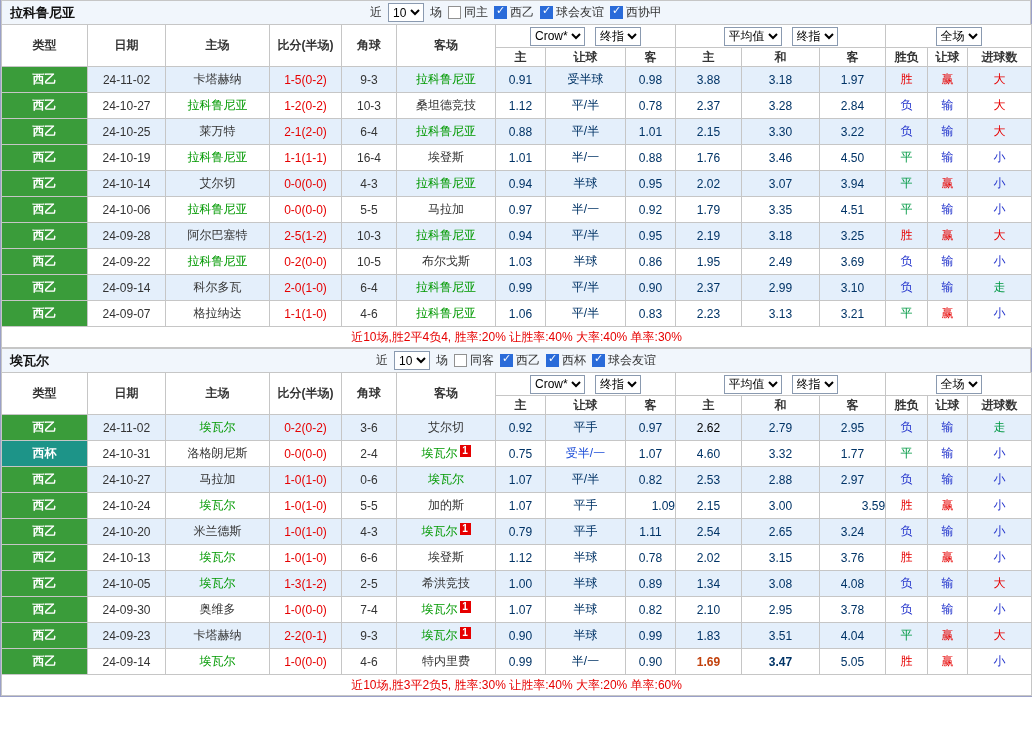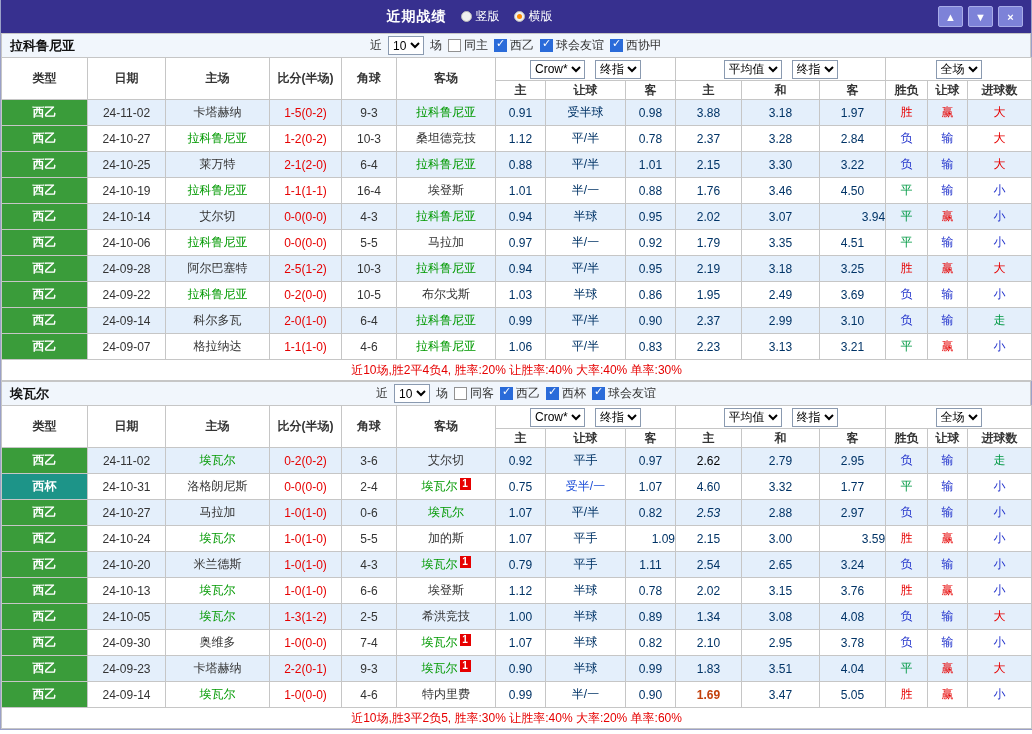--- a/index.html
+++ b/index.html
@@ -32,38 +32,20 @@
   tbody tr:nth-child(odd){background:var(--row-alt,#e4effb);}
   tbody tr:nth-child(even){background:#fff;}
   td.league{color:#fff;font-weight:bold;}
   .badge{display:inline-block;min-width:11px;height:12px;line-height:12px;background:#e60000;color:#fff;font-size:10px;font-weight:bold;margin-left:2px;vertical-align:3px;padding:0 1px;}
   td.summary{height:21px;background:#fff;font-size:12px;}
 </style>
 </head>
 <body>
 
 <div class="page">
-  <div class="titlebar">
-    <div class="tb-center">
-      <span class="title">近期战绩</span>
-      <label class="radio">
-        <span class="radio-dot"></span>
-        <span>竖版</span>
-      </label>
-      <label class="radio">
-        <span class="radio-dot selected"></span>
-        <span>横版</span>
-      </label>
-    </div>
-    <div class="win-buttons">
-      <div class="win-btn">▲</div>
-      <div class="win-btn">▼</div>
-      <div class="win-btn">×</div>
-    </div>
-  </div>
   <div id="sections">
       <div class="section">
         <div class="band">
           <span class="team-name">拉科鲁尼亚</span>
           <div class="filter">
             <span>近</span>
             <select><option>10</option></select>
             <span>场</span>
             <label class="cb-label">
               <span class="cb"></span>
@@ -199,21 +181,21 @@
               <td>24-10-14</td>
               <td><span>艾尔切</span></td>
               <td style="color: rgb(230, 0, 0);">0-0(0-0)</td>
               <td>4-3</td>
               <td><span style="color: rgb(0, 153, 0);">拉科鲁尼亚</span></td>
               <td style="color: rgb(0, 51, 102);">0.94</td>
               <td style="color: rgb(0, 51, 102);">半球</td>
               <td style="color: rgb(0, 51, 102);">0.95</td>
               <td style="color: rgb(0, 51, 102);">2.02</td>
               <td style="color: rgb(0, 51, 102);">3.07</td>
-              <td style="color: rgb(0, 51, 102); text-align: right;">3.94</td>
+              <td style="color: rgb(0, 51, 102);">3.94</td>
               <td style="color: rgb(0, 153, 68);">平</td>
               <td style="color: rgb(230, 0, 0);">赢</td>
               <td style="color: rgb(34, 51, 204);">小</td>
             </tr>
             <tr>
               <td class="league" style="background: rgb(58, 156, 58);">西乙</td>
               <td>24-10-06</td>
               <td><span style="color: rgb(0, 153, 0);">拉科鲁尼亚</span></td>
               <td style="color: rgb(230, 0, 0);">0-0(0-0)</td>
               <td>5-5</td>
@@ -409,21 +391,21 @@
             <tr>
               <td class="league" style="background: rgb(58, 156, 58);">西乙</td>
               <td>24-10-27</td>
               <td><span>马拉加</span></td>
               <td style="color: rgb(230, 0, 0);">1-0(1-0)</td>
               <td>0-6</td>
               <td><span style="color: rgb(0, 153, 0);">埃瓦尔</span></td>
               <td style="color: rgb(0, 51, 102);">1.07</td>
               <td style="color: rgb(0, 51, 102);">平/半</td>
               <td style="color: rgb(0, 51, 102);">0.82</td>
-              <td style="color: rgb(0, 51, 102); font-style: italic;">2.53</td>
+              <td style="color: rgb(0, 51, 102);">2.53</td>
               <td style="color: rgb(0, 51, 102);">2.88</td>
               <td style="color: rgb(0, 51, 102);">2.97</td>
               <td style="color: rgb(34, 51, 204);">负</td>
               <td style="color: rgb(34, 51, 204);">输</td>
               <td style="color: rgb(34, 51, 204);">小</td>
             </tr>
             <tr>
               <td class="league" style="background: rgb(58, 156, 58);">西乙</td>
               <td>24-10-24</td>
               <td><span style="color: rgb(0, 153, 0);">埃瓦尔</span></td>
@@ -529,21 +511,21 @@
               <td class="league" style="background: rgb(58, 156, 58);">西乙</td>
               <td>24-09-14</td>
               <td><span style="color: rgb(0, 153, 0);">埃瓦尔</span></td>
               <td style="color: rgb(230, 0, 0);">1-0(0-0)</td>
               <td>4-6</td>
               <td><span>特内里费</span></td>
               <td style="color: rgb(0, 51, 102);">0.99</td>
               <td style="color: rgb(0, 51, 102);">半/一</td>
               <td style="color: rgb(0, 51, 102);">0.90</td>
               <td style="color: #c2410c; font-weight: bold;">1.69</td>
-              <td style="color: rgb(0, 51, 102);">3.47</td>
+              <td style="color: rgb(0, 51, 102); font-weight: bold;">3.47</td>
               <td style="color: rgb(0, 51, 102);">5.05</td>
               <td style="color: rgb(230, 0, 0);">胜</td>
               <td style="color: rgb(230, 0, 0);">赢</td>
               <td style="color: rgb(34, 51, 204);">小</td>
             </tr>
           </tbody>
           <tfoot>
             <tr>
               <td class="summary" colspan="15" style="color: rgb(230, 0, 0);">近10场,胜3平2负5, 胜率:30% 让胜率:40% 大率:20% 单率:60%</td>
             </tr>

